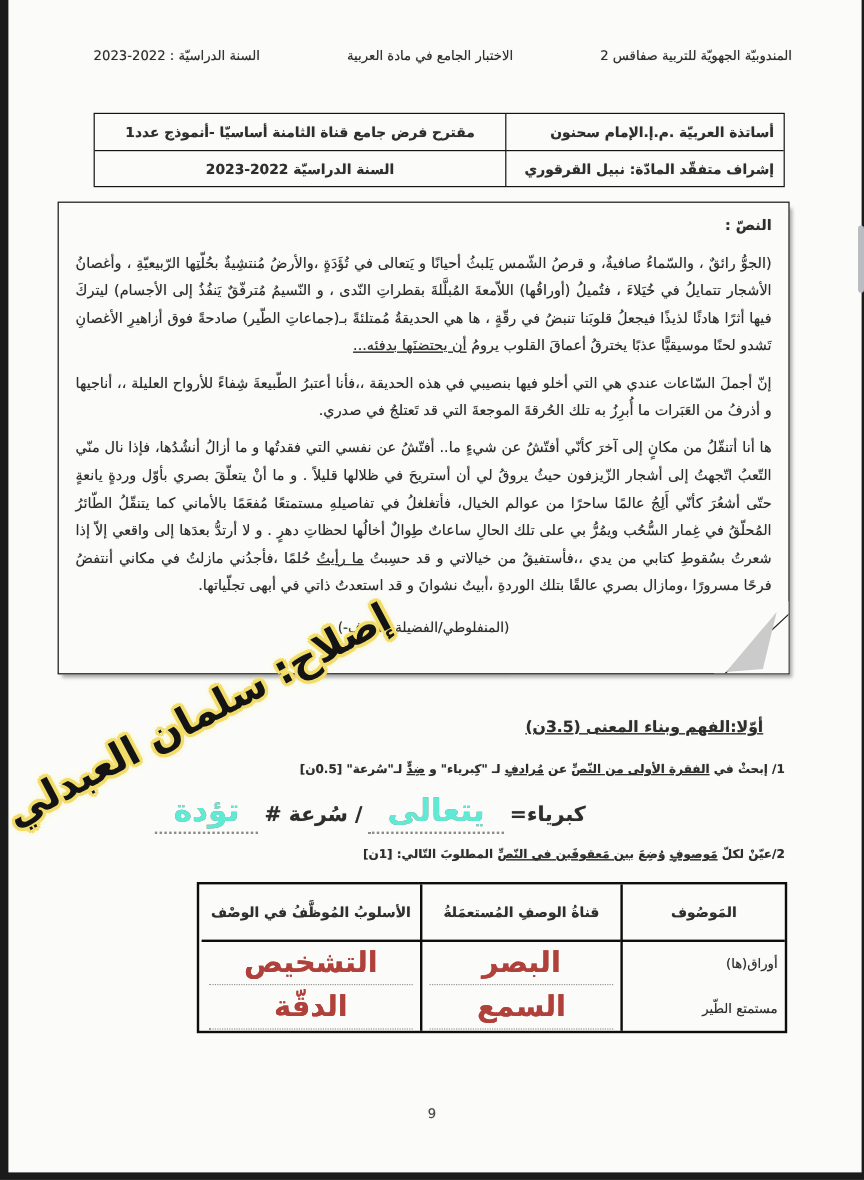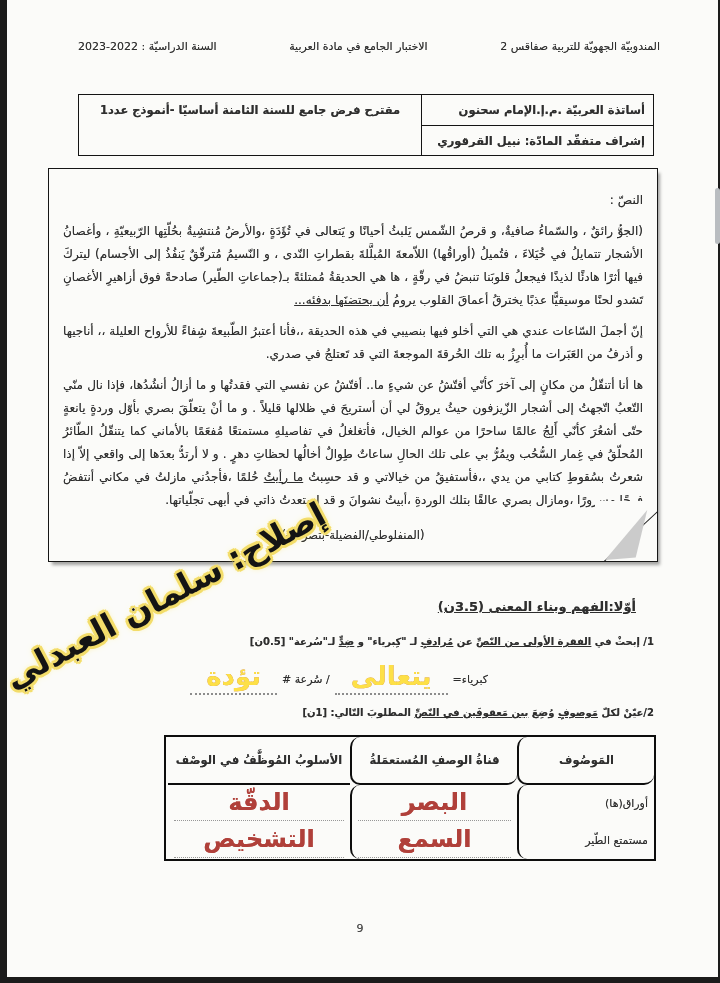--- a/index.html
+++ b/index.html
@@ -19,21 +19,21 @@
   .info-cell{height:30px;display:flex;align-items:center;box-sizing:border-box;padding:0 8px;}
   .info-cell.c1{border-left:1.6px solid #141414;justify-content:flex-start;}
   .info-cell.c2{justify-content:center;}
   .info-row2{border-top:1.3px solid #141414;}
 
   
   .passage-box{position:absolute;left:48px;top:168px;width:610px;height:394px;box-sizing:border-box;
                border:1.6px solid #161616;padding:8px 14px 0 14px;font-size:12px;line-height:23px;
                text-align:justify;overflow:hidden;background:#fbfbf9;
                box-shadow:3px 4px 3px -1px rgba(60,60,60,.45);}
-  .passage-label{font-weight:normal;font-size:12px;margin-top:12px;}
+  .passage-label{font-weight:bold;font-size:12px;}
   .passage-p{margin:8px 0 0 0;}
   .u-seg{text-decoration:underline;text-decoration-thickness:1.3px;}
   .attribution{text-align:center;margin-top:12px;font-size:11.5px;}
   
   .fold-wrap{position:absolute;right:-2px;bottom:-2px;width:64px;height:62px;background:#fbfbf9;}
   .fold-diag{position:absolute;left:-10px;bottom:28px;width:96px;border-top:1.7px solid #1c1c1c;
              transform:rotate(-43deg);}
   .fold-tri{position:absolute;left:10px;bottom:3px;width:48px;height:50px;background:#cbcbcb;
             clip-path:polygon(88% 0,0 100%,64% 95%);filter:drop-shadow(0 0 1px #444);}
 
@@ -43,32 +43,32 @@
              text-shadow:2px 2px 0 #f3dd6a,-2px -2px 0 #f3dd6a,2px -2px 0 #f3dd6a,-2px 2px 0 #f3dd6a,
                          3px 0 0 #f3dd6a,-3px 0 0 #f3dd6a,0 3px 0 #f3dd6a,0 -3px 0 #f3dd6a,0 0 7px #ffe977;}
 
   
   .section-heading{position:absolute;right:84px;top:599px;font-size:13px;font-weight:bold;
                    text-decoration:underline;}
   .question{position:absolute;right:66px;top:636px;width:525px;text-align:right;font-size:10px;font-weight:bold;}
   .question2{top:707px;}
   .answer-line{position:absolute;right:232px;top:655px;height:48px;display:flex;align-items:center;gap:5px;
                direction:rtl;}
-  .answer-line .small{font-size:11px;font-weight:normal;white-space:nowrap;}
-  .hand-red{color:#fde047;font-weight:bold;font-size:26px;line-height:1.05;
+  .answer-line .small{font-size:17px;font-weight:bold;white-space:nowrap;}
+  .hand-red{color:#5eead4;font-weight:bold;font-size:26px;line-height:1.05;
             border-bottom:2px dotted #8c8c8c;padding:0 16px 2px 16px;text-shadow:0 0 0.5px rgba(176,64,58,.8);}
 
   
   .desc-table{position:absolute;right:64px;top:735px;width:488px;border:2.2px solid #0d0d0d;
               display:grid;grid-template-columns:137px 167px 182px;background:#fbfbf9;}
   .hcell{height:48px;display:flex;align-items:center;justify-content:center;font-size:11.5px;font-weight:bold;
          border-bottom:2.2px solid #0d0d0d;box-sizing:border-box;text-align:center;}
   .bcell{height:74px;box-sizing:border-box;display:flex;flex-direction:column;justify-content:space-around;
          overflow:visible;}
-  .vline{border-left:2.2px solid #0d0d0d;border-radius:10px;}
+  .vline{border-left:2.2px solid #0d0d0d;}
   .mawsuf-item{font-size:11px;font-weight:normal;text-align:right;padding-right:6px;}
   .ans{font-size:24px;font-weight:bold;color:#b0403a;text-align:center;line-height:30px;height:33px;
        border-bottom:1.4px dotted #979797;margin:0 6px;text-shadow:0 0 0.5px rgba(176,64,58,.8);}
 
   .page-number{position:absolute;left:0;top:922px;width:720px;text-align:center;font-size:11px;color:#4a4a4a;}
 </style>
 </head>
 <body>
 
 <div class="photo">
@@ -76,22 +76,23 @@
   <div class="scroll-thumb"></div>
 
   <div class="top-header rtl printed">
     <span>المندوبيّة الجهويّة للتربية صفاقس 2</span>
     <span>الاختبار الجامع في مادة العربية</span>
     <span>السنة الدراسيّة : 2022-2023</span>
   </div>
 
   <div class="info-table rtl printed">
     <div class="info-cell c1">أساتذة العربيّة .م.إ.الإمام سحنون</div>
-    <div class="info-cell c2">مقترح فرض جامع  للسنة الثامنة أساسيّا -أنموذج عدد1</div>
+    <div class="info-cell c2">مقترح فرض جامع  قناة الثامنة أساسيّا -أنموذج عدد1</div>
     <div class="info-cell c1 info-row2">إشراف متفقّد المادّة: نبيل القرقوري</div>
+    <div class="info-cell c2 info-row2">السنة الدراسيّة 2022-2023</div>
   </div>
 
   <div class="passage-box rtl printed">
     <div class="passage-label">النصّ :</div>
     <p class="passage-p"><span>(الجوُّ رائقٌ ، والسّماءُ صافيةٌ، و قرصُ الشّمس يَلبثُ أحيانًا و يَتعالى في تُؤَدَةٍ ،والأرضُ مُنتشِيةٌ بحُلّتِها الرّبيعيّةِ ، وأغصانُ الأشجار تتمايلُ في خُيَلاءَ ، فتُميلُ (أوراقُها) اللاّمعةَ المُبلَّلةَ بقطراتِ النّدى ، و النّسيمُ مُترفّقٌ يَنفُذُ إلى الأجسام) ليتركَ فيها أثرًا هادئًا لذيذًا فيجعلُ قلوبَنا تنبضُ في رقّةٍ ، ها هي الحديقةُ مُمتلئةً بـ(جماعاتِ الطّير) صادحةً فوق أزاهيرِ الأغصانِ تَشدو لحنًا موسيقيًّا عذبًا يخترقُ أعماقَ القلوب يرومُ </span><span class="u-seg">أن يحتضنَها بدفئه...</span></p>
     <p class="passage-p">إنّ أجملَ السّاعات عندي هي التي أخلو فيها بنصيبي في هذه الحديقة ،،فأنا أعتبرُ الطّبيعةَ شِفاءً للأرواح العليلة ،، أناجيها و أذرفُ من العَبَرات ما أُبرِزُ به تلك الحُرقةَ الموجعةَ التي قد تَعتلجُ في صدري.</p>
     <p class="passage-p"><span>ها أنا أتنقّلُ من مكانٍ إلى آخرَ كأنّي أفتّشُ عن شيءٍ ما.. أفتّشُ عن نفسي التي فقدتُها و ما أزالُ أنشُدُها، فإذا نال منّي التّعبُ اتّجهتُ إلى أشجار الزّيزفون حيثُ يروقُ لي أن أستريحَ في ظلالها قليلاً . و ما أنْ يتعلّقَ بصري بأوّل وردةٍ يانعةٍ حتّى أشعُرَ كأنّي أَلِجُ عالمًا ساحرًا من عوالم الخيال، فأتغلغلُ في تفاصيلهِ مستمتعًا مُفعَمًا بالأماني كما يتنقّلُ الطّائرُ المُحلّقُ في غِمار السُّحُب ويمُرُّ بي على تلك الحالِ ساعاتٌ طِوالٌ أخالُها لحظاتِ دهرٍ . و لا أرتدُّ بعدَها إلى واقعي إلاّ إذا شعرتُ بسُقوطِ كتابي من يدي ،،فأستفيقُ من خيالاتي و قد حسِبتُ </span><span class="u-seg">ما رأيتُ</span><span> حُلمًا ،فأجدُني مازلتُ في مكاني أنتفضُ فرحًا مسرورًا ،ومازال بصري عالقًا بتلك الوردةِ ،أبيتُ نشوانَ و قد استعدتُ ذاتي في أبهى تجلّياتها.</span></p>
     <div class="attribution">(المنفلوطي/الفضيلة-بتصرّف-)</div>
     <div class="fold-wrap">
       <div class="fold-diag"></div>
@@ -121,19 +122,19 @@
 
     <div class="bcell vline">
       <div class="mawsuf-item">أوراق(ها)</div>
       <div class="mawsuf-item">مستمتع الطّير</div>
     </div>
     <div class="bcell vline">
       <div class="ans">البصر</div>
       <div class="ans">السمع</div>
     </div>
     <div class="bcell">
+      <div class="ans">التشخيص</div>
       <div class="ans">الدقّة</div>
-      <div class="ans">التشخيص</div>
     </div>
   </div>
 
   <div class="page-number printed">9</div>
 </div>
 
 </body></html>

